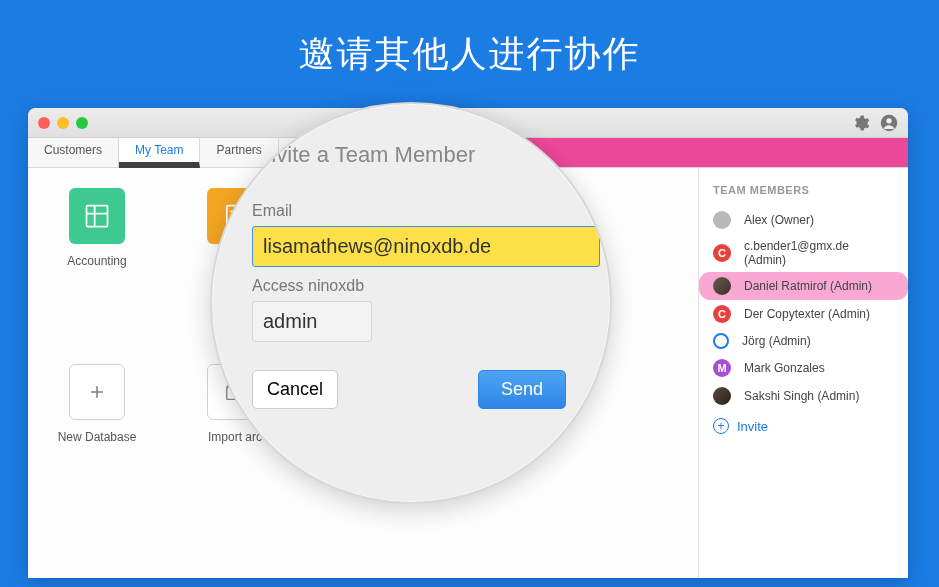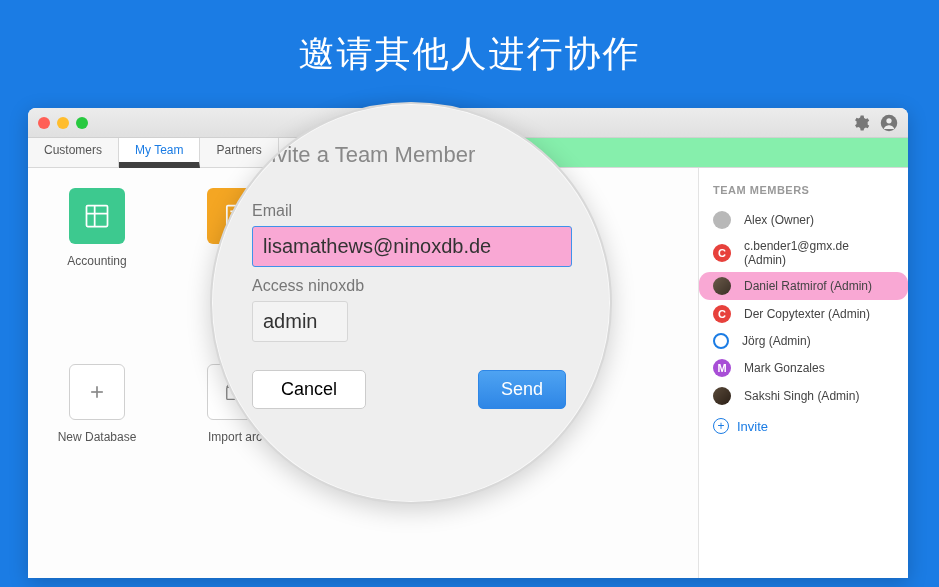--- a/index.html
+++ b/index.html
@@ -41,21 +41,21 @@
 }
 .traffic-lights { display: flex; gap: 7px; }
 .tl { width: 12px; height: 12px; border-radius: 50%; }
 .tl.red { background: #ff5f56; }
 .tl.yellow { background: #ffbd2d; }
 .tl.green { background: #27c93f; }
 .titlebar-right { position: absolute; right: 10px; display: flex; gap: 10px; align-items: center; }
 .gear-icon, .user-icon { width: 18px; height: 18px; color: #777; }
 .tabs {
   display: flex;
-  background: #86efac;
+  background: #ec4899;
   border-bottom: 1px solid #d8d8d8;
 }
 .tab {
   padding: 5px 16px;
   font-size: 12px;
   color: #555;
   border-right: 1px solid #d8d8d8;
   background: #f7f7f7;
   cursor: pointer;
 }
@@ -138,42 +138,42 @@
 }
 .dialog-title {
   font-size: 22px;
   color: #888;
   font-weight: 300;
   padding: 14px 34px;
 }
 .dialog-body { padding: 10px 28px; }
 .field-label { font-size: 16px; color: #777; margin-bottom: 6px; margin-top: 10px; }
 .text-input {
-  width: 320px;
+  width: 348px;
   padding: 8px 10px;
   font-size: 20px;
   border: 1px solid #3f92ea;
   border-radius: 3px;
-  background: #f9a8d4;
+  background: #fde047;
   color: #333;
   outline: none;
 }
 .text-input.secondary {
   border: 1px solid #d6d6d6;
-  width: 96px;
+  width: 120px;
   background: #f3f3f3;
 }
 .dialog-buttons {
   display: flex;
   justify-content: space-between;
   padding: 18px 28px 0 28px;
   width: 370px;
 }
 .btn {
-  padding: 8px 28px;
+  padding: 8px 14px;
   border-radius: 5px;
   font-size: 18px;
   border: 1px solid #ccc;
   background: #fff;
   cursor: pointer;
 }
 .btn.primary {
   background: linear-gradient(#4ea3f2, #2e86e6);
   border: 1px solid #2e86e6;
   color: #fff;

